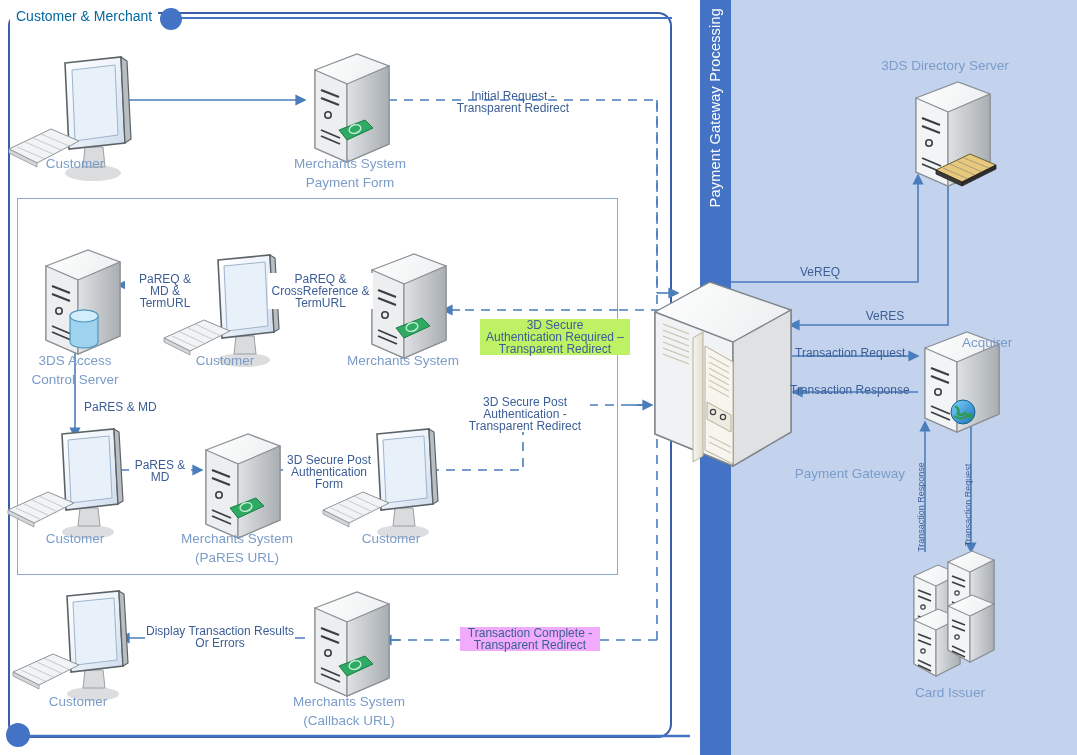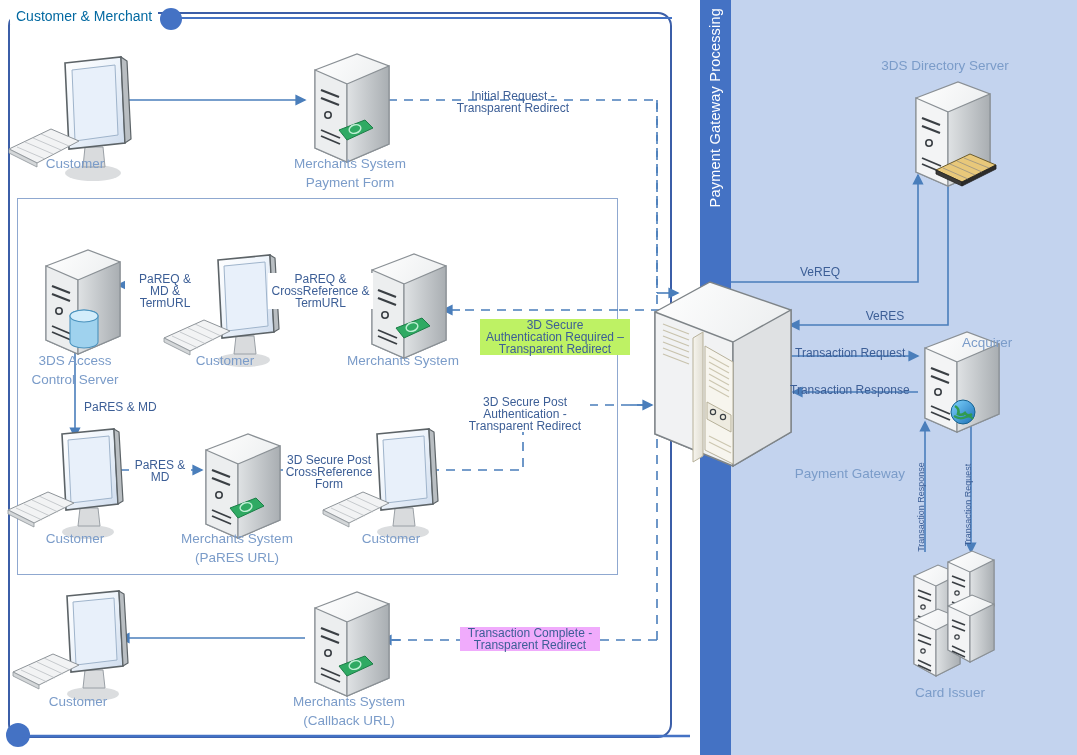--- a/index.html
+++ b/index.html
@@ -531,35 +531,39 @@
 
   <div class="abs flabel" style="left:84px;top:401px;width:80px;text-align:left;">PaRES &amp; MD</div>
 
   <div class="abs flabel" style="left:129px;top:459px;width:62px;background:#fff;">
     <div>PaRES &amp;</div>
     <div>MD</div>
   </div>
 
   <div class="abs flabel" style="left:283px;top:454px;width:92px;background:#fff;">
     <div>3D Secure Post</div>
-    <div>CrossReference</div>
+    <div>Authentication</div>
     <div>Form</div>
   </div>
 
   <div class="abs flabel" style="left:460px;top:396px;width:130px;background:#fff;">
     <div>3D Secure Post</div>
     <div>Authentication -</div>
     <div>Transparent Redirect</div>
   </div>
 
   <div class="abs flabel" style="left:460px;top:627px;width:140px;background:#f0abfc;">
     <div>Transaction Complete -</div>
     <div>Transparent Redirect</div>
   </div>
 
+  <div class="abs flabel" style="left:145px;top:625px;width:150px;background:#fff;">
+    <div>Display Transaction Results</div>
+    <div>Or Errors</div>
+  </div>
 
   <div class="abs flabel" style="left:790px;top:266px;width:60px;text-align:center;">VeREQ</div>
   <div class="abs flabel" style="left:855px;top:310px;width:60px;">VeRES</div>
   <div class="abs flabel" style="left:795px;top:347px;width:110px;">Transaction Request</div>
   <div class="abs flabel" style="left:790px;top:384px;width:116px;">Transaction Response</div>
 
   <div class="abs vlabel" style="left:861px;top:502px;width:120px;text-align:center;transform:rotate(-90deg);">Transaction Response</div>
   <div class="abs vlabel" style="left:908px;top:500px;width:120px;text-align:center;transform:rotate(-90deg);">Transaction Request</div>
 
 </div>

